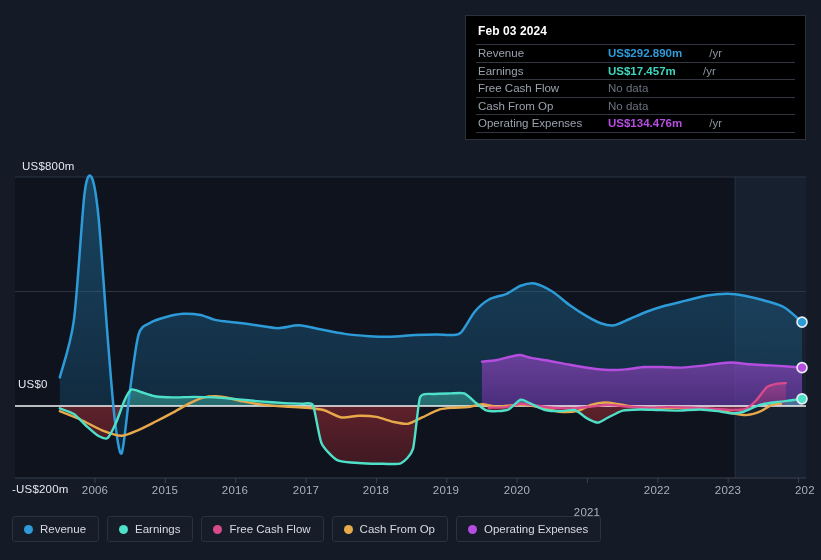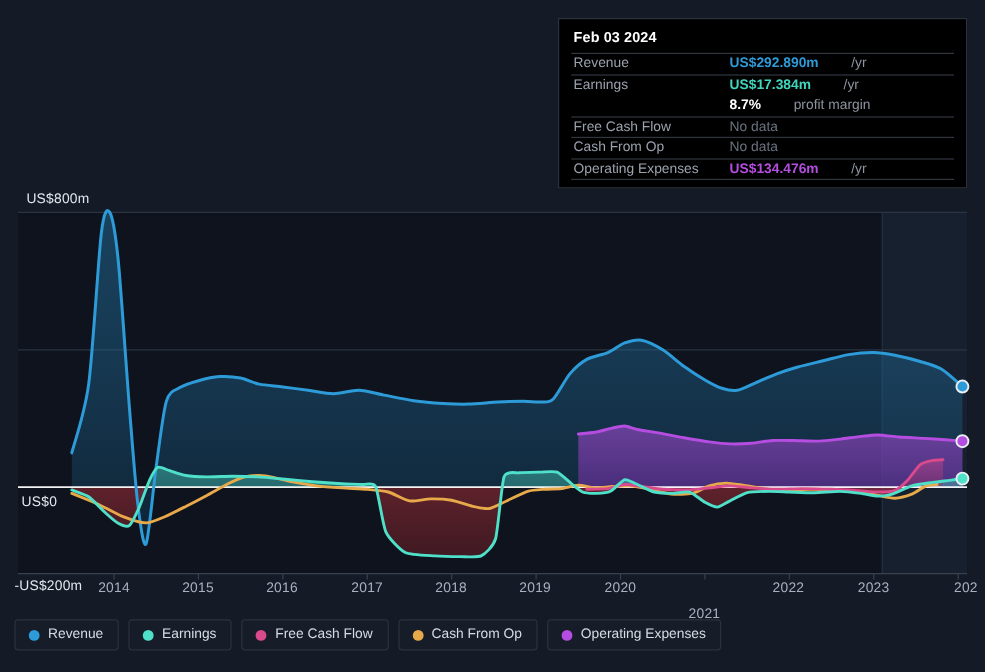--- a/index.html
+++ b/index.html
@@ -179,26 +179,26 @@
         <path d="M 59.83 408.29 C 61.23 408.86, 71.08 412.10, 73.90 414.01 C 76.71 415.93, 85.50 425.26, 87.97 427.47 C 90.43 429.67, 96.55 435.00, 98.52 436.06 C 100.49 437.12, 105.90 439.41, 107.66 438.06 C 109.42 436.71, 114.42 426.38, 116.10 422.60 C 117.79 418.82, 123.00 403.60, 124.55 400.27 C 126.09 396.95, 129.89 390.20, 131.58 389.40 C 133.27 388.60, 139.11 391.57, 141.43 392.26 C 143.75 392.95, 151.70 395.75, 154.80 396.27 C 157.89 396.78, 168.52 397.36, 172.38 397.41 C 176.25 397.47, 189.27 396.84, 193.49 396.84 C 197.71 396.84, 210.37 397.18, 214.60 397.41 C 218.82 397.64, 231.13 398.73, 235.70 399.13 C 240.27 399.53, 255.40 401.02, 260.32 401.42 C 265.25 401.82, 280.72 402.91, 284.95 403.14 C 289.17 403.37, 299.72 403.48, 302.53 403.71 C 305.35 403.94, 311.19 401.48, 313.08 405.43 C 314.98 409.38, 319.06 437.72, 321.53 443.21 C 323.99 448.71, 333.63 458.38, 337.71 460.39 C 341.79 462.39, 357.76 462.91, 362.33 463.25 C 366.90 463.59, 379.57 463.82, 383.43 463.82 C 387.30 463.82, 398.07 464.74, 401.02 463.25 C 403.98 461.76, 411.08 455.52, 412.98 448.94 C 414.88 442.35, 418.05 402.91, 420.02 397.41 C 421.99 391.92, 429.65 394.38, 432.68 393.98 C 435.71 393.58, 447.10 393.46, 450.27 393.40 C 453.43 393.35, 461.73 392.43, 464.34 393.40 C 466.94 394.38, 474.19 401.48, 476.30 403.14 C 478.41 404.80, 483.33 409.21, 485.44 410.01 C 487.55 410.81, 495.08 411.21, 497.40 411.15 C 499.72 411.10, 506.34 410.58, 508.66 409.44 C 510.98 408.29, 518.51 400.33, 520.62 399.70 C 522.73 399.07, 527.30 402.11, 529.76 403.14 C 532.23 404.17, 542.14 409.21, 545.24 410.01 C 548.34 410.81, 557.76 411.15, 560.72 411.15 C 563.67 411.15, 572.11 409.26, 574.79 410.01 C 577.46 410.75, 585.13 417.34, 587.45 418.60 C 589.77 419.85, 596.03 422.66, 598.00 422.60 C 599.97 422.55, 604.69 419.22, 607.15 418.02 C 609.61 416.82, 619.32 411.44, 622.63 410.58 C 625.93 409.72, 636.69 409.49, 640.21 409.44 C 643.73 409.38, 653.93 409.89, 657.80 410.01 C 661.67 410.12, 674.68 410.64, 678.90 410.58 C 683.13 410.52, 696.14 409.38, 700.01 409.44 C 703.88 409.49, 714.43 410.75, 717.60 411.15 C 720.76 411.55, 729.06 413.39, 731.67 413.44 C 734.27 413.50, 740.81 412.58, 743.63 411.73 C 746.44 410.87, 756.43 405.83, 759.81 404.86 C 763.18 403.88, 774.23 402.45, 777.40 401.99 C 780.56 401.53, 789.00 400.59, 791.47 400.27 C 793.93 399.96, 800.96 398.99, 802.02 398.84" fill="none" stroke="#4ee0c8" stroke-width="2.4" stroke-linejoin="round" stroke-linecap="round"></path>
       </g>
       <circle cx="802.0174999999967" cy="322.12874999999997" r="5" fill="#2e9bd9" stroke="#e9eef5" stroke-width="1.6"></circle>
       <circle cx="802.0174999999967" cy="367.6425" r="5" fill="#b44de0" stroke="#e9eef5" stroke-width="1.6"></circle>
       <circle cx="802.0174999999967" cy="398.84375" r="5" fill="#4ee0c8" stroke="#e9eef5" stroke-width="1.6"></circle>
     </svg>
 </div>
 
 <div id="y-axis">
   <div class="axis-label" style="left:22px; top:160px;">US$800m</div>
-  <div class="axis-label" style="left:18px; top:413px;">US$0</div>
+  <div class="axis-label" style="left:18px; top:378px;">US$0</div>
   <div class="axis-label" style="left:12px; top:459px;margin-top:24px;">-US$200m</div>
 </div>
 
 <div id="x-axis">
-  <div class="x-tick-label" style="left:95px;  top:484px;">2014</div>
+  <div class="x-tick-label" style="left:95px;  top:484px;">2006</div>
   <div class="x-tick-label" style="left:165px; top:484px;">2015</div>
   <div class="x-tick-label" style="left:235px; top:484px;">2016</div>
   <div class="x-tick-label" style="left:306px; top:484px;">2017</div>
   <div class="x-tick-label" style="left:376px; top:484px;">2018</div>
   <div class="x-tick-label" style="left:446px; top:484px;">2019</div>
   <div class="x-tick-label" style="left:517px; top:484px;">2020</div>
   <div class="x-tick-label" style="left:587px; top:506px;">2021</div>
   <div class="x-tick-label" style="left:657px; top:484px;">2022</div>
   <div class="x-tick-label" style="left:728px; top:484px;">2023</div>
   <div class="x-tick-label clipped" style="left:795px; top:484px;text-align:center;">202</div>
@@ -207,25 +207,21 @@
 <div id="tooltip">
   <div class="tt-date">Feb 03 2024</div>
   <table>
     <tbody>
       <tr>
         <td class="tt-key">Revenue</td>
         <td class="tt-val"><b class="v-rev">US$292.890m</b><span class="tt-unit"> /yr</span></td>
       </tr>
       <tr>
         <td class="tt-key">Earnings</td>
-        <td class="tt-val"><b class="v-earn">US$17.384m</b><span class="tt-unit"> /yr</span></td>
-      </tr>
-      <tr class="no-rule">
-        <td class="tt-key"></td>
-        <td class="tt-val"><b class="v-margin">8.7%</b><span class="tt-unit"> profit margin</span></td>
+        <td class="tt-val"><b class="v-earn">US$17.457m</b><span class="tt-unit"> /yr</span></td>
       </tr>
       <tr>
         <td class="tt-key">Free Cash Flow</td>
         <td class="tt-val v-nodata">No data</td>
       </tr>
       <tr>
         <td class="tt-key">Cash From Op</td>
         <td class="tt-val v-nodata">No data</td>
       </tr>
       <tr class="last-rule">

